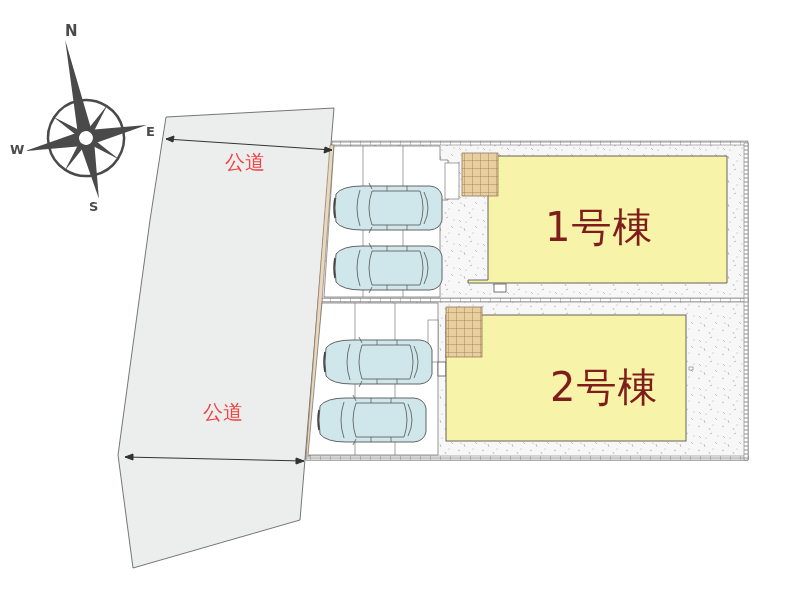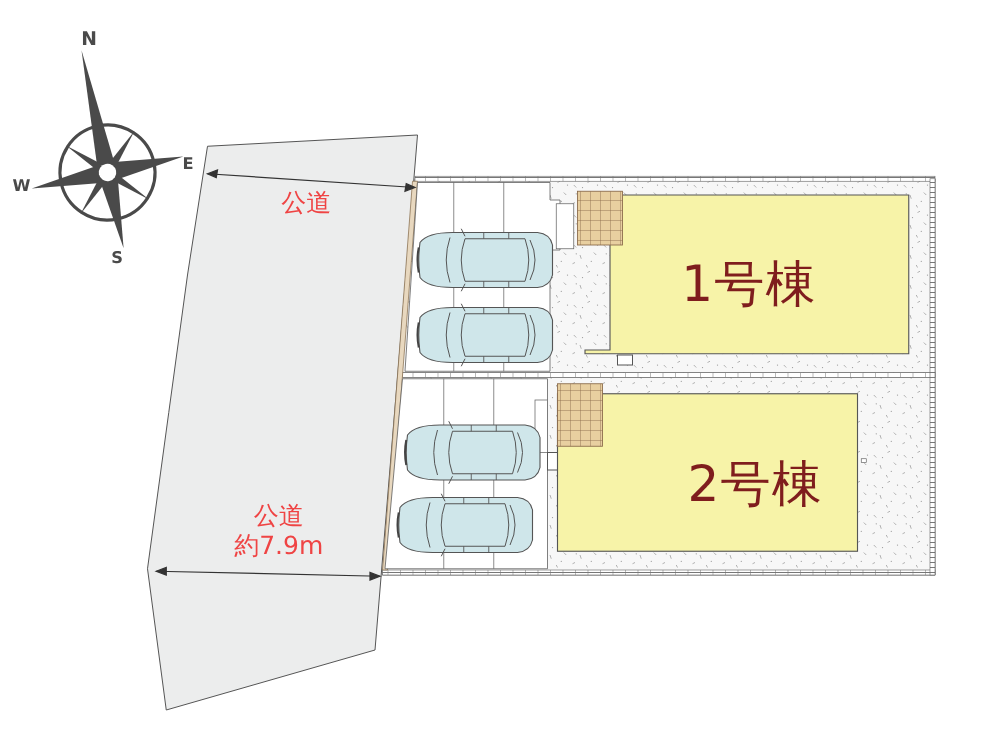--- a/index.html
+++ b/index.html
@@ -113,17 +113,16 @@
 <span class="compass-letter" style="left:65px;top:22px;font-size:15px;">N</span>
 <span class="compass-letter" style="left:146px;top:124px;">E</span>
 <span class="compass-letter" style="left:89px;top:199px;">S</span>
 <span class="compass-letter" style="left:10px;top:142px;">W</span>
 
 <div class="road-label" style="left:190px;top:150px;width:110px;">
   <div>公道</div>
 </div>
 <div class="road-label" style="left:168px;top:400px;width:110px;">
   <div>公道</div>
-  <div>約7.9m</div>
 </div>
 
 <div class="bldg-label" style="left:545px;top:200px;">1号棟</div>
 <div class="bldg-label" style="left:502px;top:360px;margin-left:48px;">2号棟</div>
 
 </body></html>

